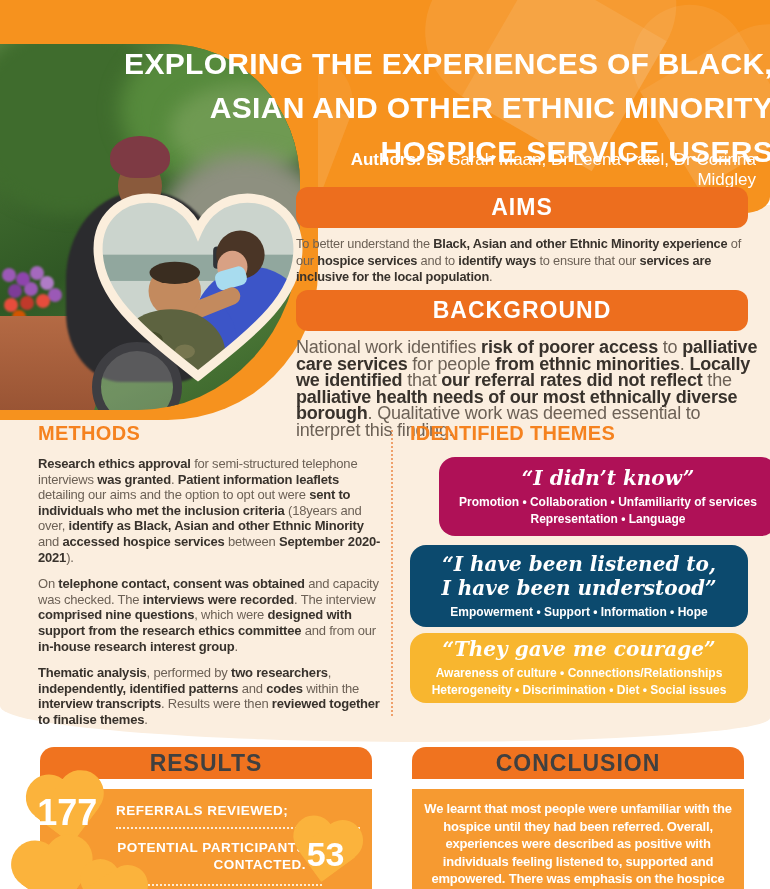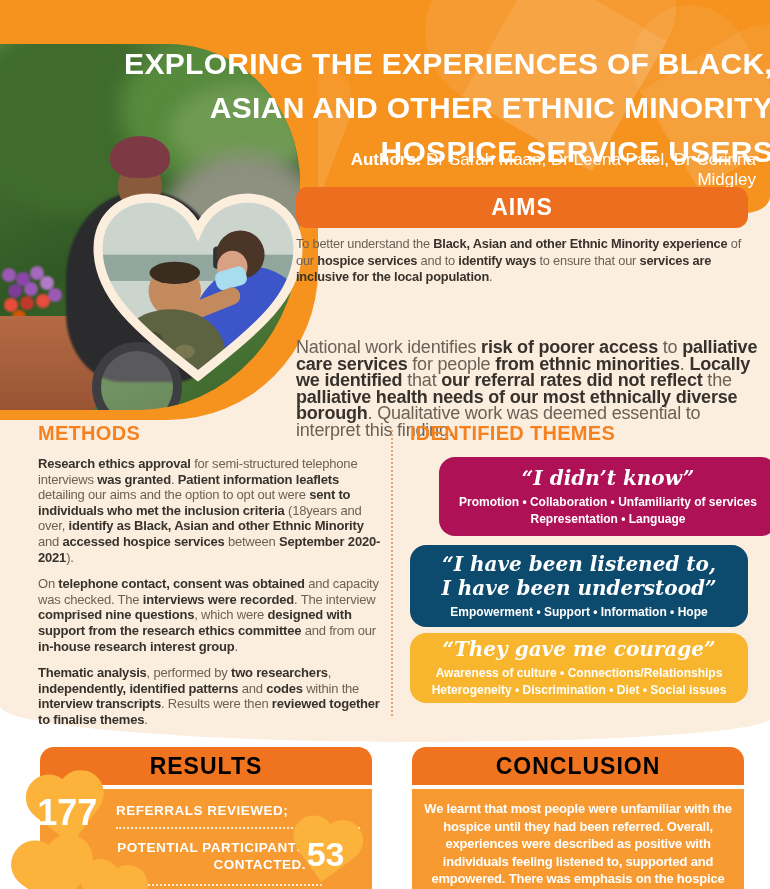--- a/index.html
+++ b/index.html
@@ -85,22 +85,22 @@
         box-sizing:border-box;padding:6px 8px;}
   .tquote{font-family:"DejaVu Serif",serif;font-style:italic;font-weight:bold;font-size:20px;
           line-height:24px;white-space:pre-line;}
   .tkeys{font-weight:bold;font-size:12px;line-height:17px;white-space:pre-line;margin-top:4px;}
   .tbox-magenta{top:457px;height:79px;background:#AF1157;margin-left:29px;}
   .tbox-teal{top:545px;height:82px;background:#0c4a6e;}
   .tbox-yellow{top:633px;height:70px;background:#F8B62F;}
 
   
   .bottom-box{position:absolute;top:747px;width:332px;height:165px;border-radius:14px;overflow:visible;}
-  .box-head{position:absolute;left:0;top:0;width:100%;height:38px;background:#F0731F;
-            border-radius:14px 14px 0 0;color:#000000;font-weight:bold;font-size:23px;
+  .box-head{position:absolute;left:0;top:0;width:100%;height:32px;background:#F0731F;
+            border-radius:14px 14px 0 0;color:#404040;font-weight:bold;font-size:23px;
             letter-spacing:1px;display:flex;align-items:center;justify-content:center;}
   .box-body{position:absolute;left:0;top:42px;width:100%;height:123px;background:#F69A31;}
   .res-box{left:40px;}
   .conc-box{left:412px;}
   .stat-label{position:absolute;color:#fff;font-weight:bold;font-size:13.5px;
               letter-spacing:.5px;line-height:17px;white-space:pre-line;}
   .dotline{position:absolute;height:0;border-top:2px dotted rgba(255,255,255,.8);}
   .conc-text{position:absolute;left:8px;top:53px;width:316px;color:#fff;font-weight:bold;
              font-size:13px;line-height:17.5px;letter-spacing:-.2px;text-align:center;}
 </style>
@@ -165,20 +165,23 @@
     <span>ASIAN AND OTHER ETHNIC MINORITY</span>
     <span>HOSPICE SERVICE USERS</span>
   </h1>
   <div class="authors"><b>Authors:</b><span> Dr Sarah Maan, Dr Leena Patel, Dr Corinna Midgley</span></div>
 
   <div class="bar" style="top:187px;">
     <span>AIMS</span>
   </div>
   <div class="aims-text rich">To better understand the <b>Black, Asian and other Ethnic Minority experience</b> of our <b>hospice services</b> and to <b>identify ways</b> to ensure that our <b>services are inclusive for the local population</b>.</div>
 
+  <div class="bar" style="top:290px;">
+    <span>BACKGROUND</span>
+  </div>
   <div class="background-text rich">National work identifies <b>risk of poorer access</b> to <b>palliative care services</b> for people <b>from ethnic minorities</b>. <b>Locally we identified</b> that <b>our referral rates did not reflect</b> the <b>palliative health needs of our most ethnically diverse borough</b>. Qualitative work was deemed essential to interpret this finding.</div>
 
   <div class="col-heading" style="left:38px;top:422px;">METHODS</div>
   <div class="methods-text rich">
     <p><b>Research ethics approval</b> for semi-structured telephone interviews <b>was granted</b>. <b>Patient information leaflets</b> detailing our aims and the option to opt out were <b>sent to individuals who met the inclusion criteria</b> (18years and over, <b>identify as Black, Asian and other Ethnic Minority</b> and <b>accessed hospice services</b> between <b>September 2020-2021</b>).</p>
     <p>On <b>telephone contact, consent was obtained</b> and capacity was checked. The <b>interviews were recorded</b>. The interview <b>comprised nine questions</b>, which were <b>designed with support from the research ethics committee</b> and from our <b>in-house research interest group</b>.</p>
     <p><b>Thematic analysis</b>, performed by <b>two researchers</b>, <b>independently, identified patterns</b> and <b>codes</b> within the <b>interview transcripts</b>. Results were then <b>reviewed together to finalise themes</b>.</p>
   </div>
 
   <div class="col-divider"></div>

